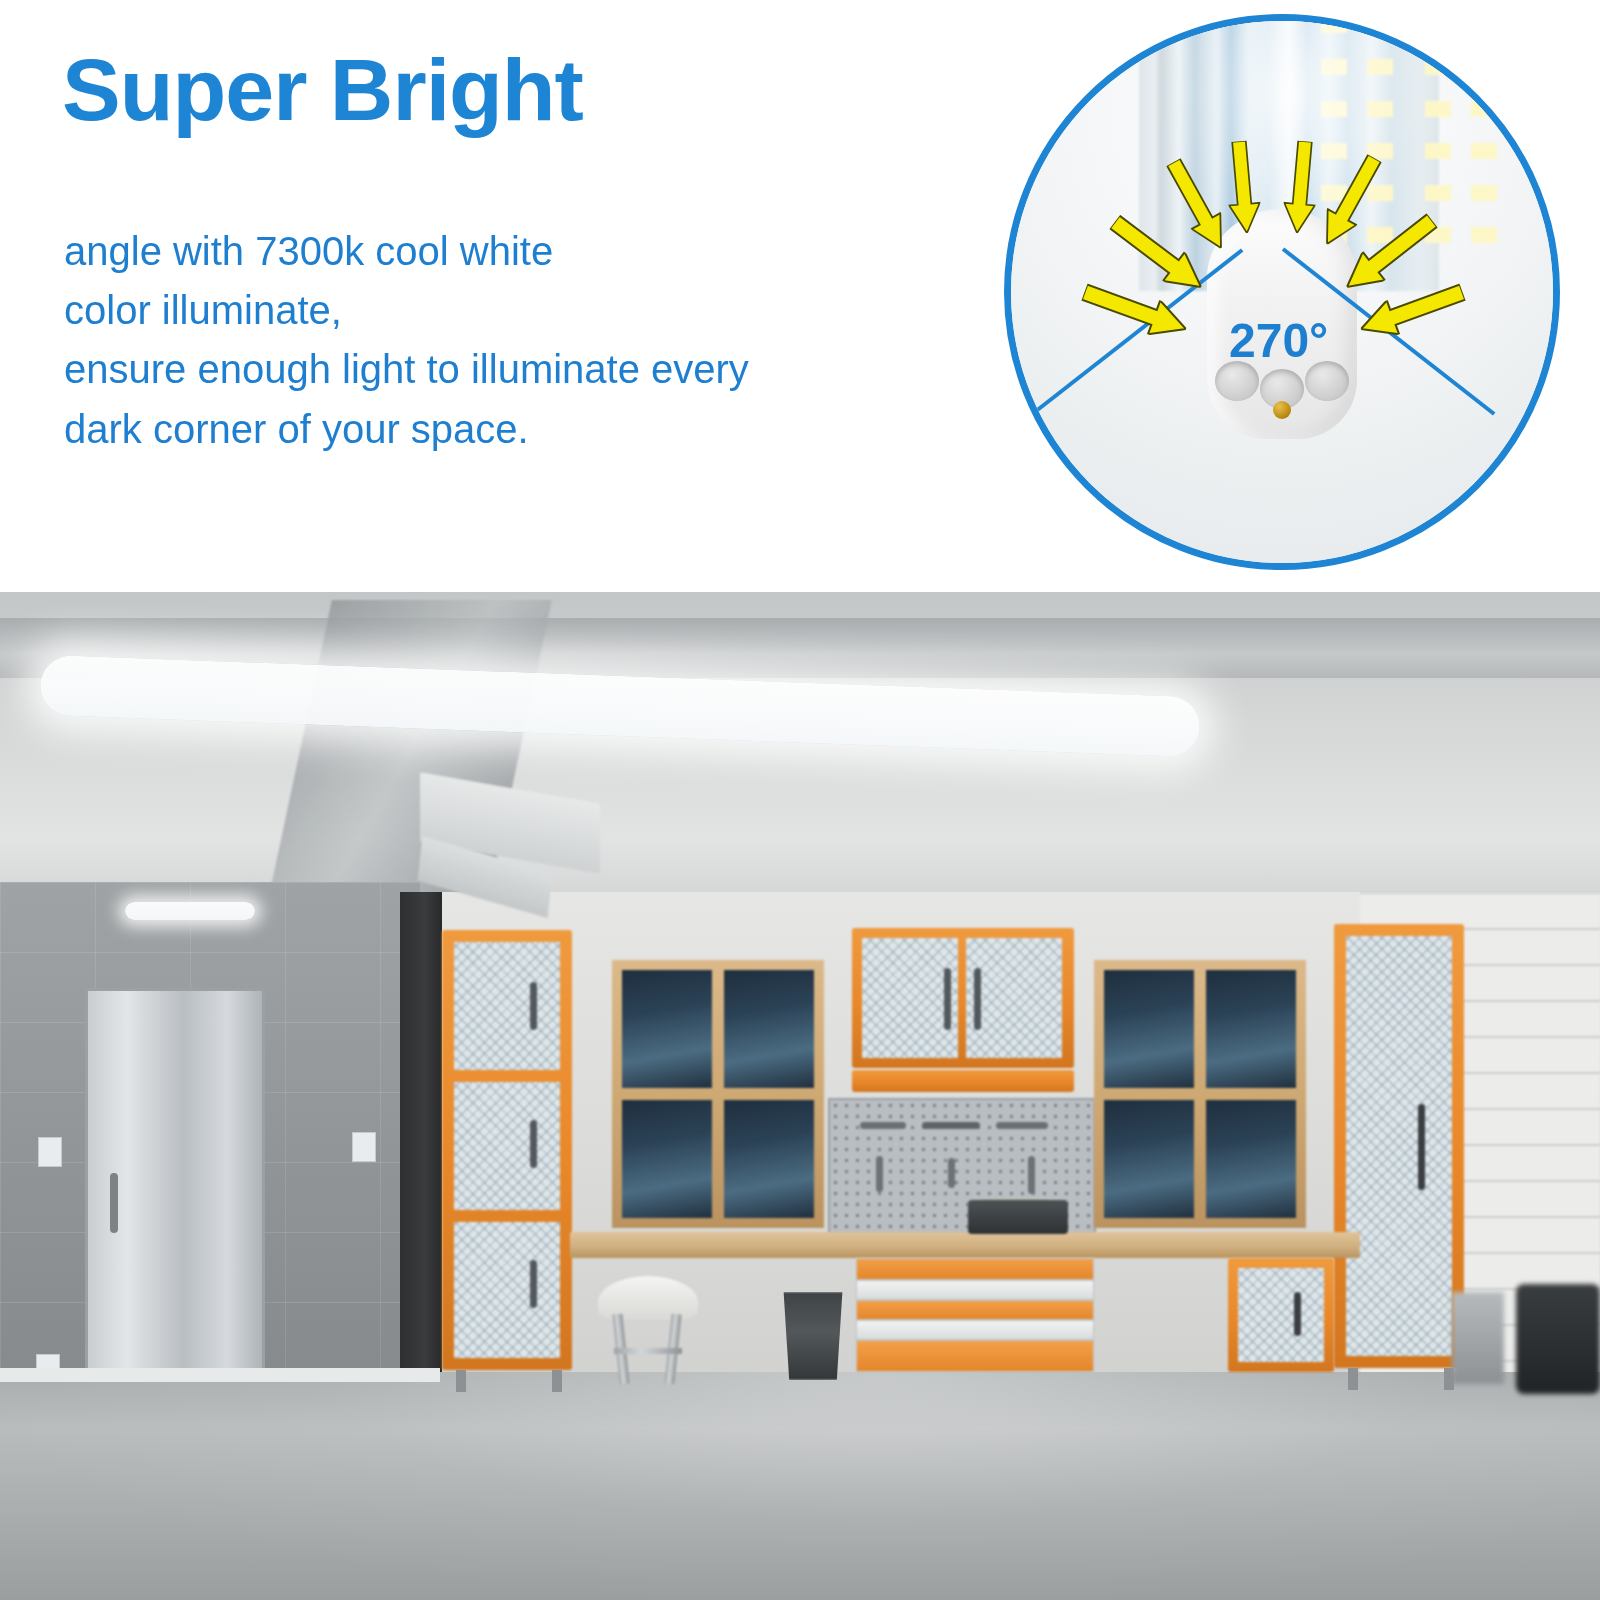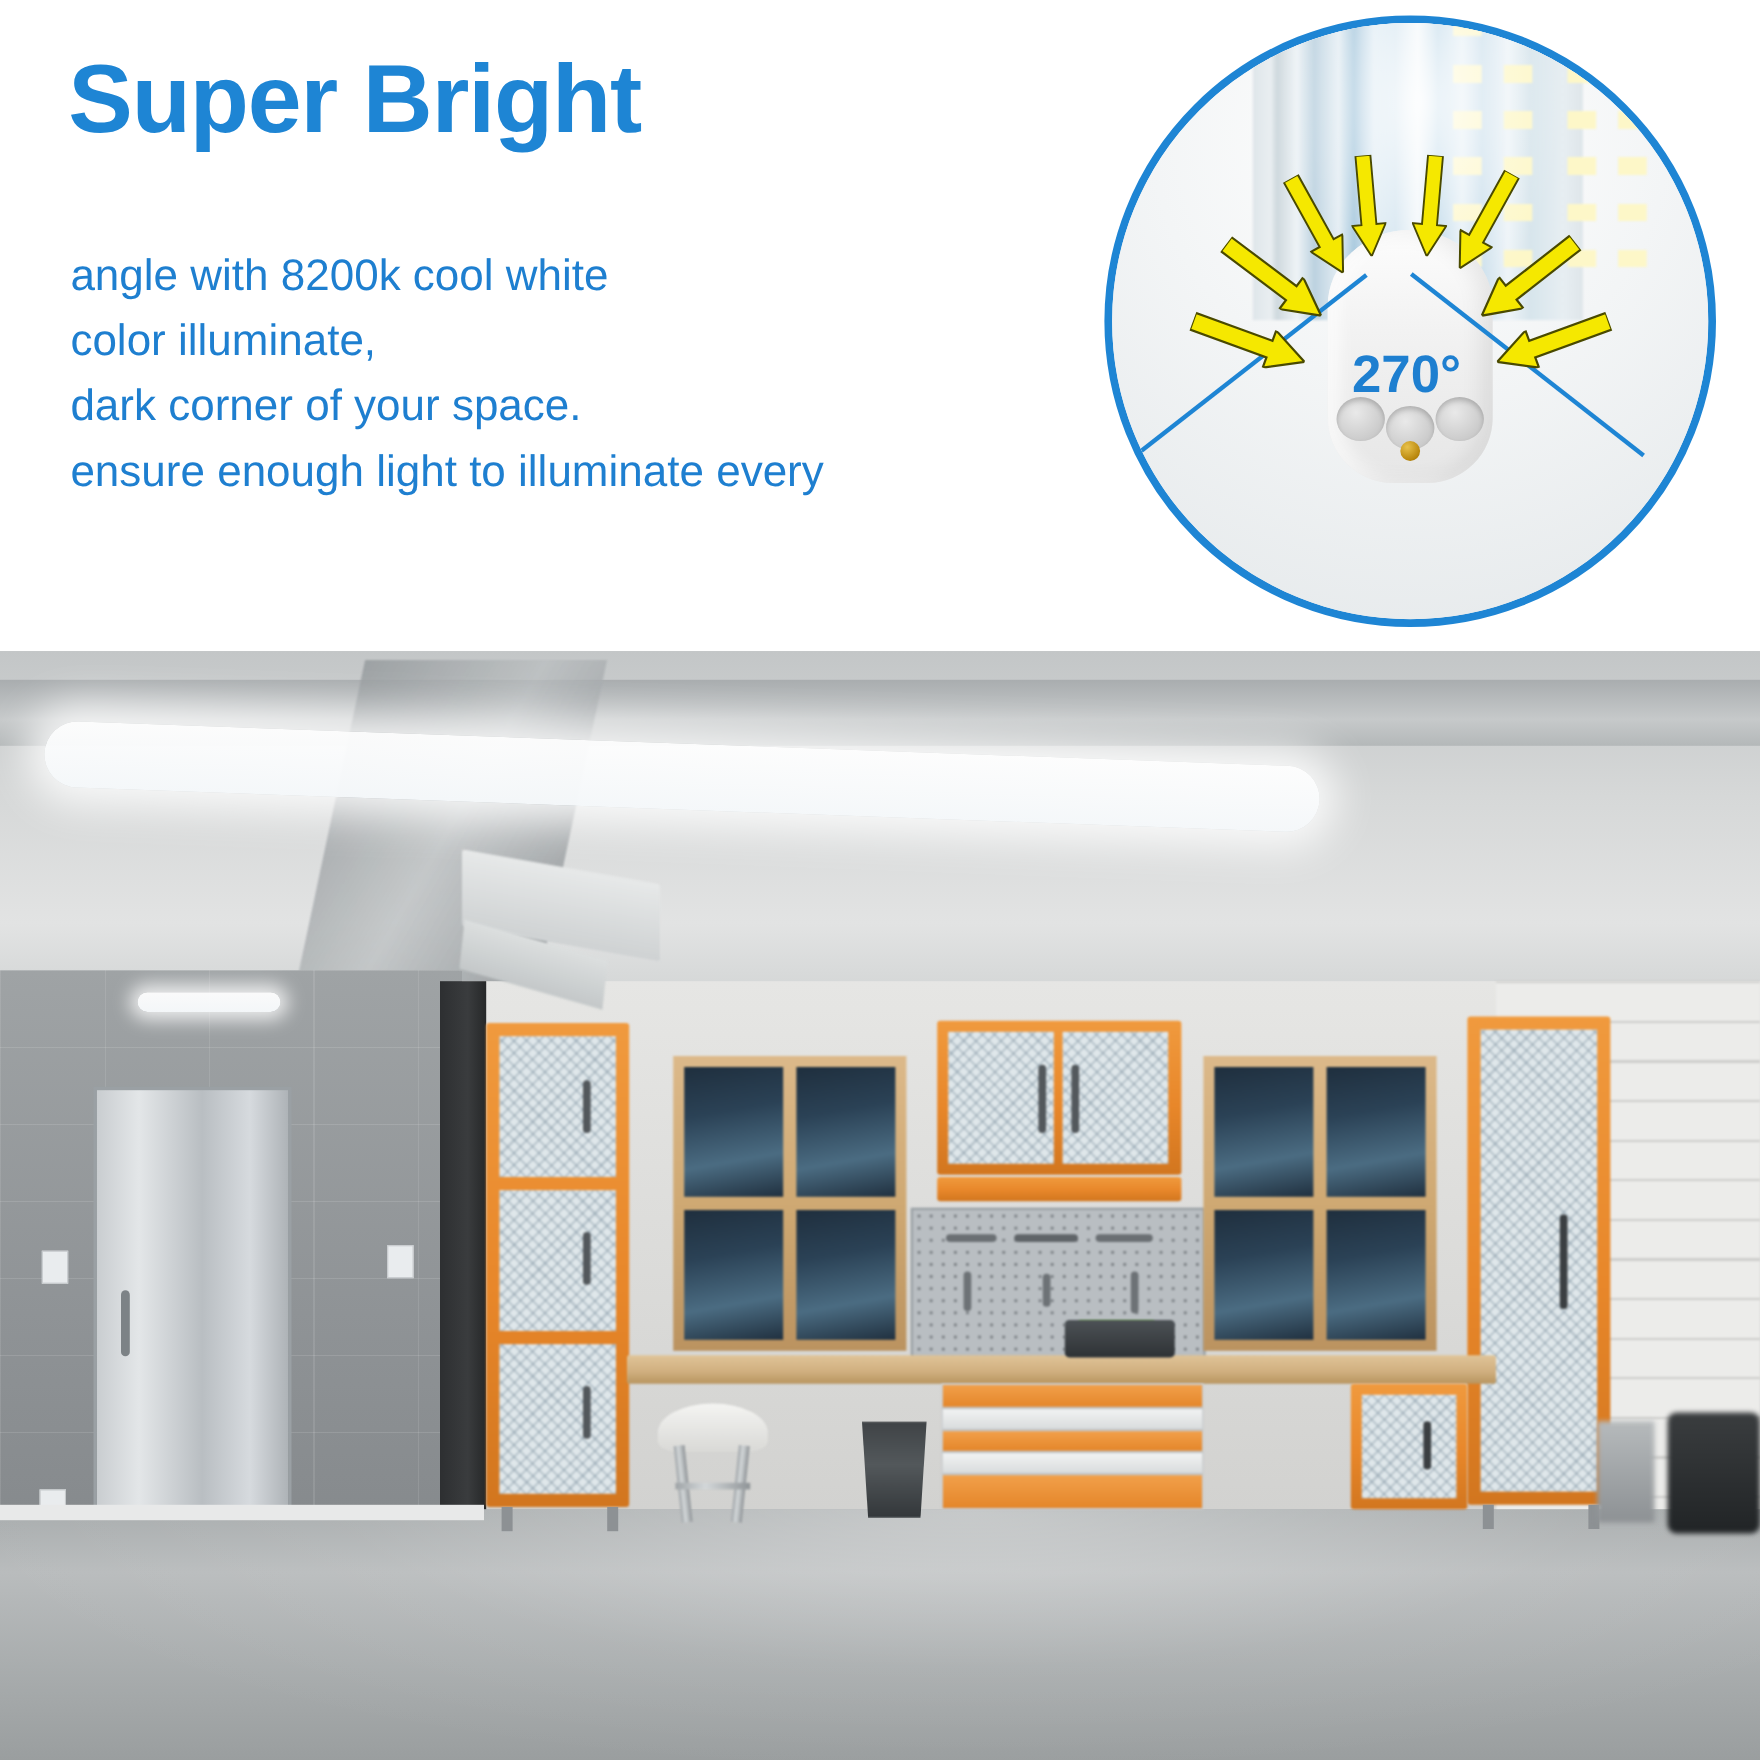--- a/index.html
+++ b/index.html
@@ -417,24 +417,24 @@
 </head>
 <body>
 
 <div id="page">
 
   <div class="top-panel">
 
     <div class="headline">Super Bright</div>
 
     <div class="body-copy">
-      <div class="line">angle with 8200k cool white</div>
+      <div class="line">angle with 7300k cool white</div>
       <div class="line">color illuminate,</div>
+      <div class="line">ensure enough light to illuminate every</div>
       <div class="line">dark corner of your space.</div>
-      <div class="line">ensure enough light to illuminate every</div>
     </div>
 
     <div class="callout">
       <div class="callout-inner">
 
         <div class="tube blur-soft">
           <div class="led-col a"></div>
           <div class="led-col b"></div>
           <div class="led-col c"></div>
           <div class="led-col d"></div>

